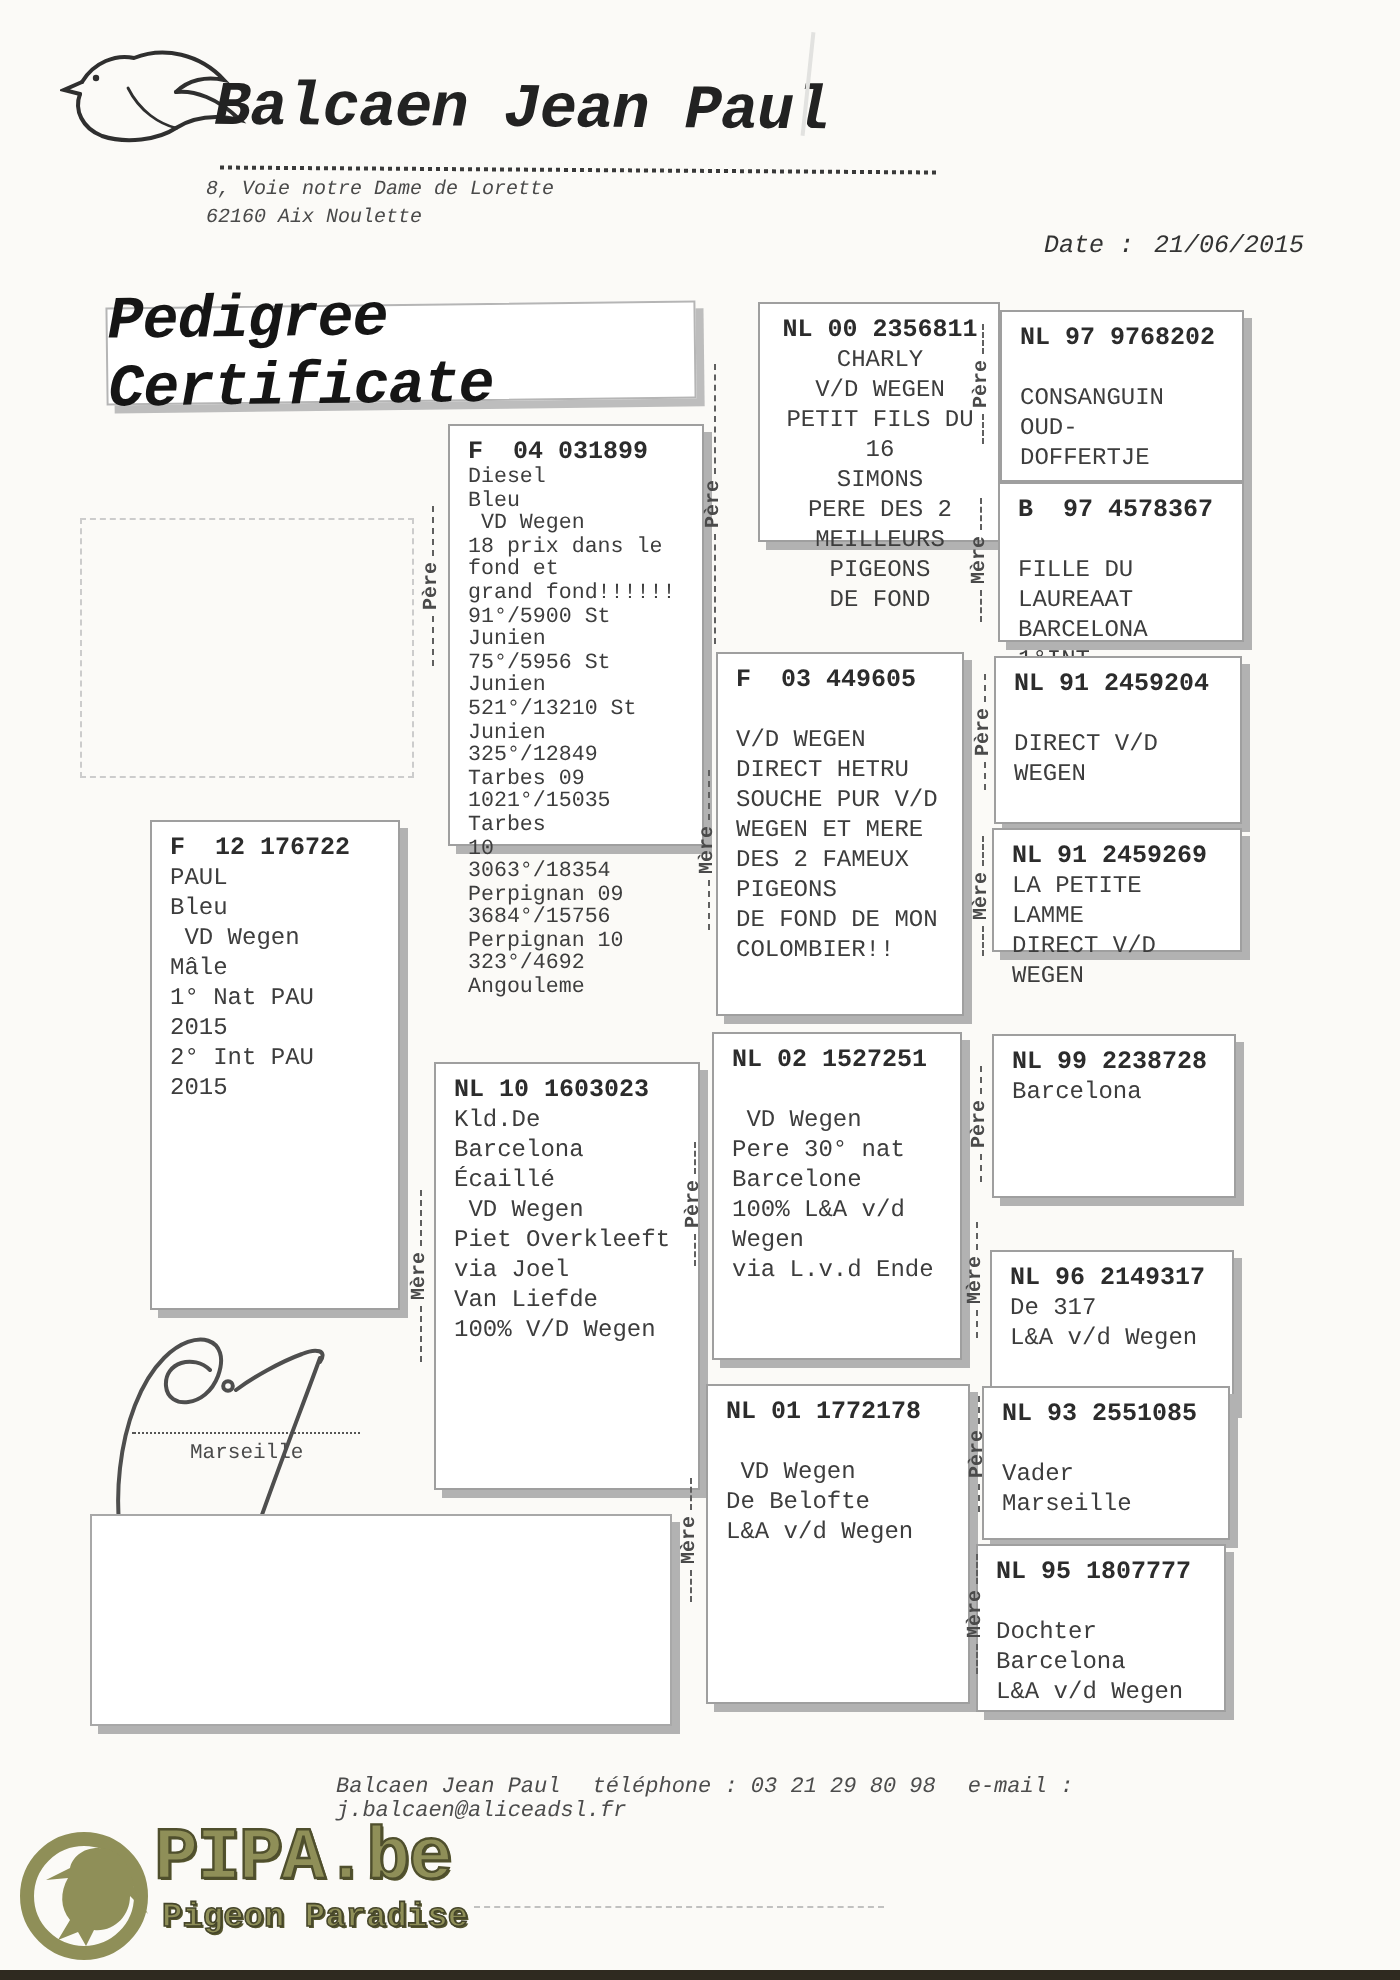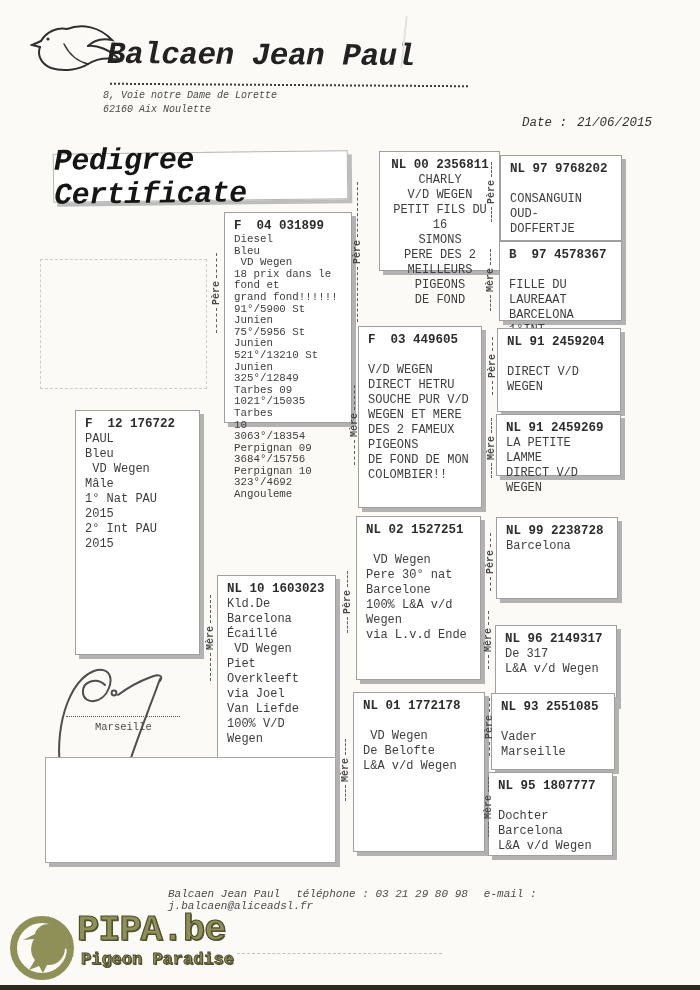--- a/index.html
+++ b/index.html
@@ -102,21 +102,21 @@
         <div class="line">325°/12849 Tarbes 09</div>
         <div class="line">1021°/15035 Tarbes</div>
         <div class="line">10</div>
         <div class="line">3063°/18354</div>
         <div class="line">Perpignan 09</div>
         <div class="line">3684°/15756</div>
         <div class="line">Perpignan 10</div>
         <div class="line">323°/4692 Angouleme</div>
       </div>
   </div>
-  <div class="pbox" style="left:217px;top:531px;width:119px;height:214px;margin-top:44px;">
+  <div class="pbox" style="left:217px;top:531px;width:133px;height:214px;">
     <div class="ring">NL 10 1603023</div>
     <div>
         <div class="line">Kld.De Barcelona</div>
         <div class="line">Écaillé</div>
         <div class="line"> VD Wegen</div>
         <div class="line">Piet Overkleeft via Joel</div>
         <div class="line">Van Liefde</div>
         <div class="line">100% V/D Wegen</div>
       </div>
   </div>

